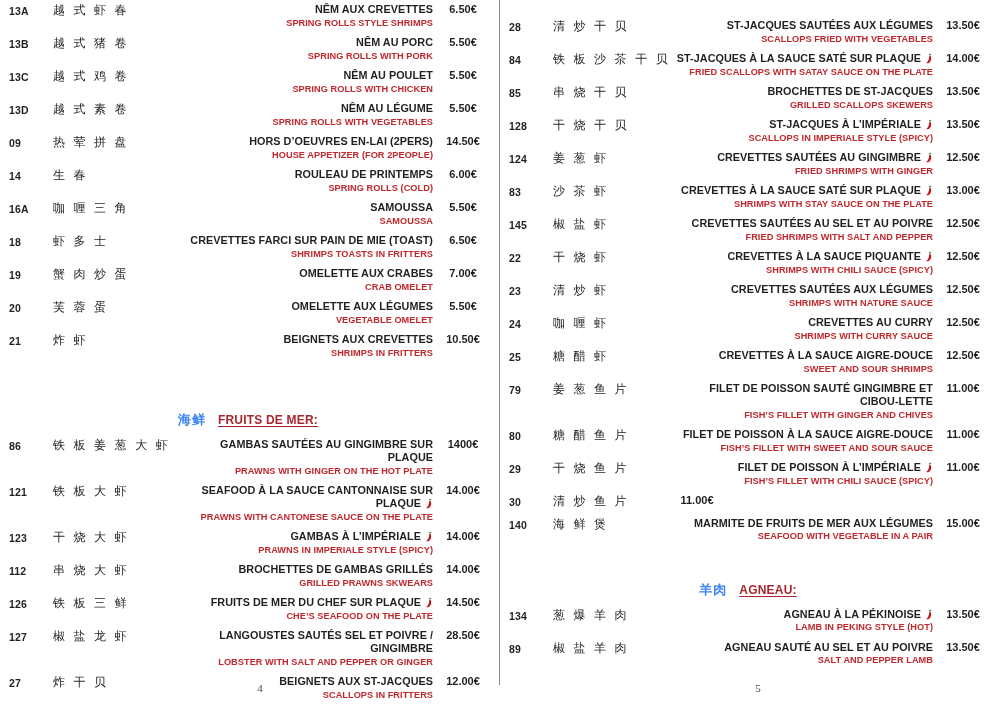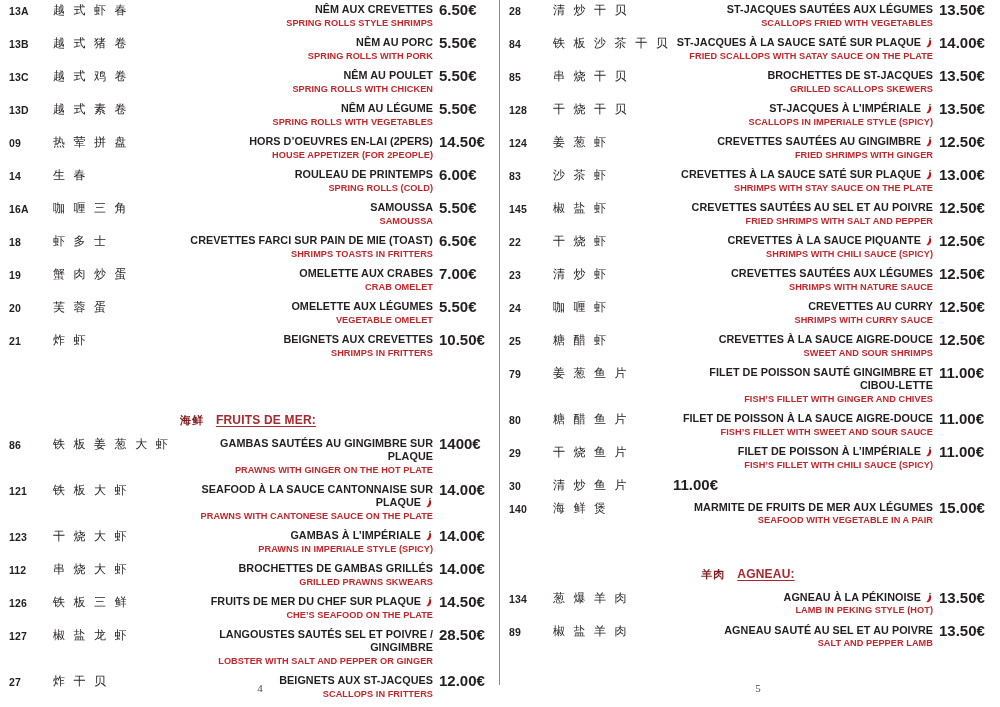--- a/index.html
+++ b/index.html
@@ -20,21 +20,21 @@
     height: 707px;
     display: flex;
   }
   .page {
     position: relative;
     width: 500px;
     height: 707px;
     box-sizing: border-box;
   }
   .page-left  { padding: 0 0 0 0; }
-  .page-right { padding: 0 0 0 0; }
+  .page-right { padding: 16px 0 0 0; }
 
   .divider {
     position: absolute;
     left: 499px;
     top: 0px;
     width: 1px;
     height: 685px;
     background: #8a8a8a;
   }
 
@@ -86,22 +86,22 @@
     font-size: 9.2px;
     font-weight: bold;
     line-height: 12px;
     color: #c0282d;
     letter-spacing: 0.05px;
     margin-top: 0.5px;
   }
   .col-price {
     width: 48px;
     flex: 0 0 48px;
-    text-align: left;
-    font-size: 15px;
+    text-align: center;
+    font-size: 11px;
     font-weight: bold;
     line-height: 13px;
     color: #231f20;
     padding-top: 0px;
     white-space: nowrap;
   }
 
   
   .chili {
     display: inline-block;
@@ -112,23 +112,23 @@
   }
 
   
   .section-head {
     text-align: center;
     margin: 0 0 9px 0;
     padding: 0 13px 0 9px;
     white-space: nowrap;
   }
   .section-head .cn {
-    font-size: 11px;
+    font-size: 13px;
     font-weight: bold;
-    color: #7f1d1d;
+    color: #3b82f6;
     letter-spacing: 1px;
   }
   .section-head .fr {
     display: inline;
     font-size: 12px;
     font-weight: bold;
     color: #a7282d;
     text-decoration: underline;
     text-underline-offset: 2px;
     margin-left: 12px;

